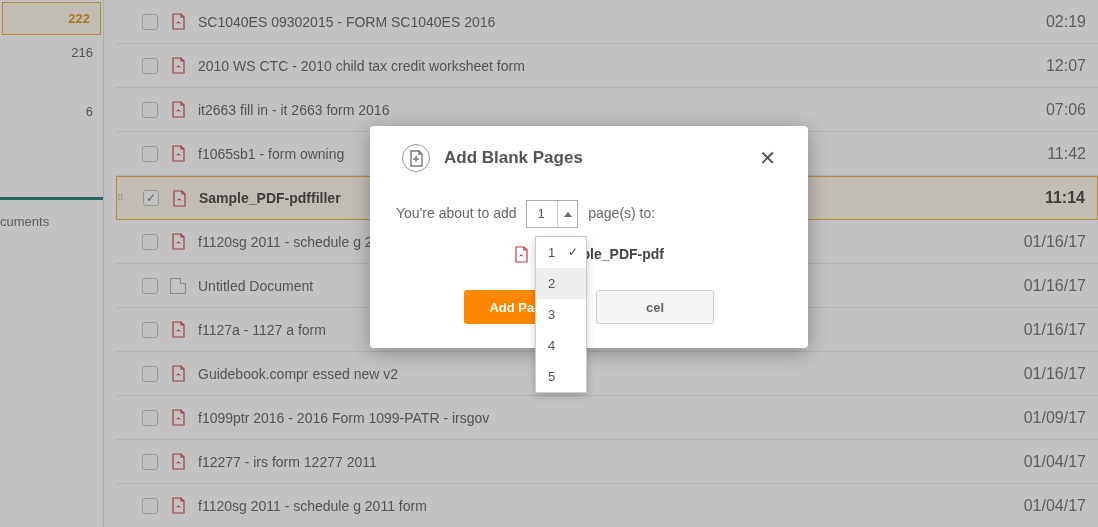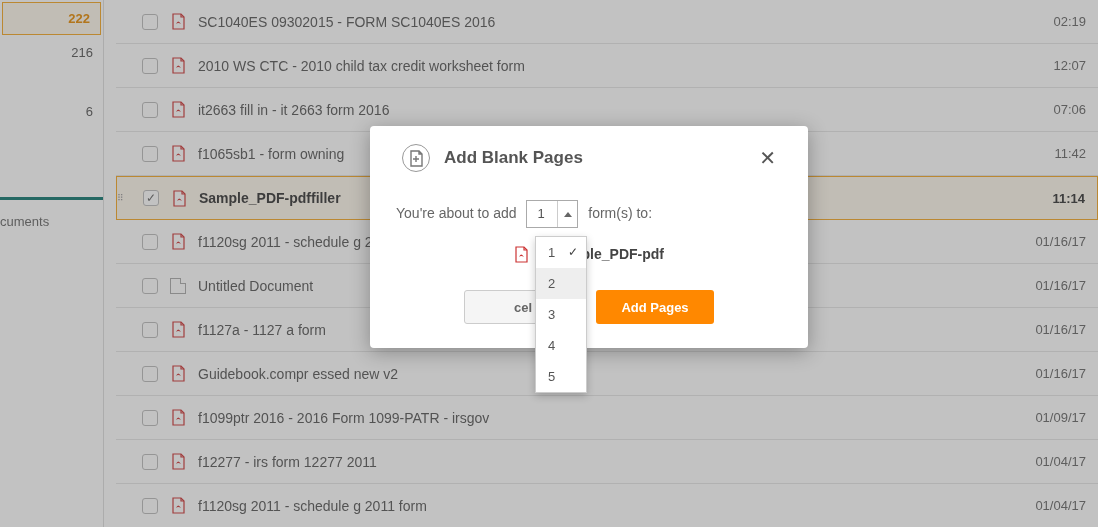--- a/index.html
+++ b/index.html
@@ -15,21 +15,21 @@
 .drag-handle { width: 10px; font-size: 9px; color: #999; margin-right: 4px; }
 .chk { width: 16px; height: 16px; border: 1px solid #bbb; border-radius: 3px; margin: 0 12px 0 12px; display: flex; align-items: center; justify-content: center; background: #fff; flex-shrink: 0; }
 .chk.checked::after { content: "✓"; font-size: 12px; color: #666; }
 .icon { width: 16px; height: 16px; margin-right: 12px; flex-shrink: 0; }
 .pdf-icon { display: flex; align-items: center; justify-content: center; }
 .pdfsvg { display: block; }
 .doc-icon { border: 1px solid #aaa; position: relative; }
 .doc-icon::after { content: ""; position: absolute; right: -1px; top: -1px; width: 5px; height: 5px; border-left: 1px solid #aaa; border-bottom: 1px solid #aaa; background: #fff; }
 .name { flex: 1; font-size: 14px; color: #555; }
 .row.selected .name { font-weight: bold; color: #333; }
-.time { margin-right: 12px; font-size: 13px; color: #666; }
+.time { margin-right: 12px; font-size: 16px; color: #666; }
 .row.selected .time { font-weight: bold; color: #333; }
 
 .overlay { position: absolute; inset: 0; background: rgba(80,80,80,0.35); }
 
 .modal { position: absolute; left: 370px; top: 126px; width: 438px; background: #fff; border-radius: 4px; box-shadow: 0 4px 20px rgba(0,0,0,0.3); z-index: 10; }
 .modal-header { display: flex; align-items: center; padding: 18px 32px; }
 .modal-header .titleicon { width: 28px; height: 28px; border-radius: 50%; border: 1px solid #999; display: flex; align-items: center; justify-content: center; margin-right: 14px; color: #666; }
 .modal-header .title { font-size: 17px; font-weight: bold; color: #555; flex: 1; }
 .close-x { font-size: 20px; color: #555; cursor: pointer; font-family: Arial; }
 .modal-body { padding: 10px 26px 24px 26px; color: #666; }
@@ -233,38 +233,38 @@
     <span class="title">Add Blank Pages</span>
     <span class="close-x">✕</span>
   </div>
   <div class="modal-body">
     <div class="aboutline">
       <span>You're about to add</span>
       <span class="sel">
         <span class="val">1</span>
         <span class="caret"></span>
       </span>
-      <span>form(s) to:</span>
+      <span>page(s) to:</span>
     </div>
     <div class="fileline">
       <span class="icon pdf-icon">
         <svg class="pdfsvg" width="15" height="17" viewBox="0 0 15 17">
             <path d="M2 1 h8 l3 3 v12 h-11 z" fill="#fff" stroke="#c33" stroke-width="1.2"></path>
             <path d="M10 1 v3 h3" fill="none" stroke="#c33" stroke-width="1.2"></path>
             <path d="M5 11 q2 -5 5 0 q-3 -2 -5 0" fill="#c33"></path>
           </svg>
       </span>
       <span style="font-weight:bold;color:#444">Sample_PDF-pdf</span>
     </div>
     <div class="btnrow">
+      <div class="btn add">
+          <span>Add Pages</span>
+        </div>
       <div class="btn cancel">
           <span>cel</span>
-        </div>
-      <div class="btn add">
-          <span>Add Pages</span>
         </div>
     </div>
   </div>
 </div>
 
 <div class="dropdown" id="dd">
     <div class="dd-item">1<span class="tick">✓</span></div>
     <div class="dd-item hover">2</div>
     <div class="dd-item">3</div>
     <div class="dd-item">4</div>

